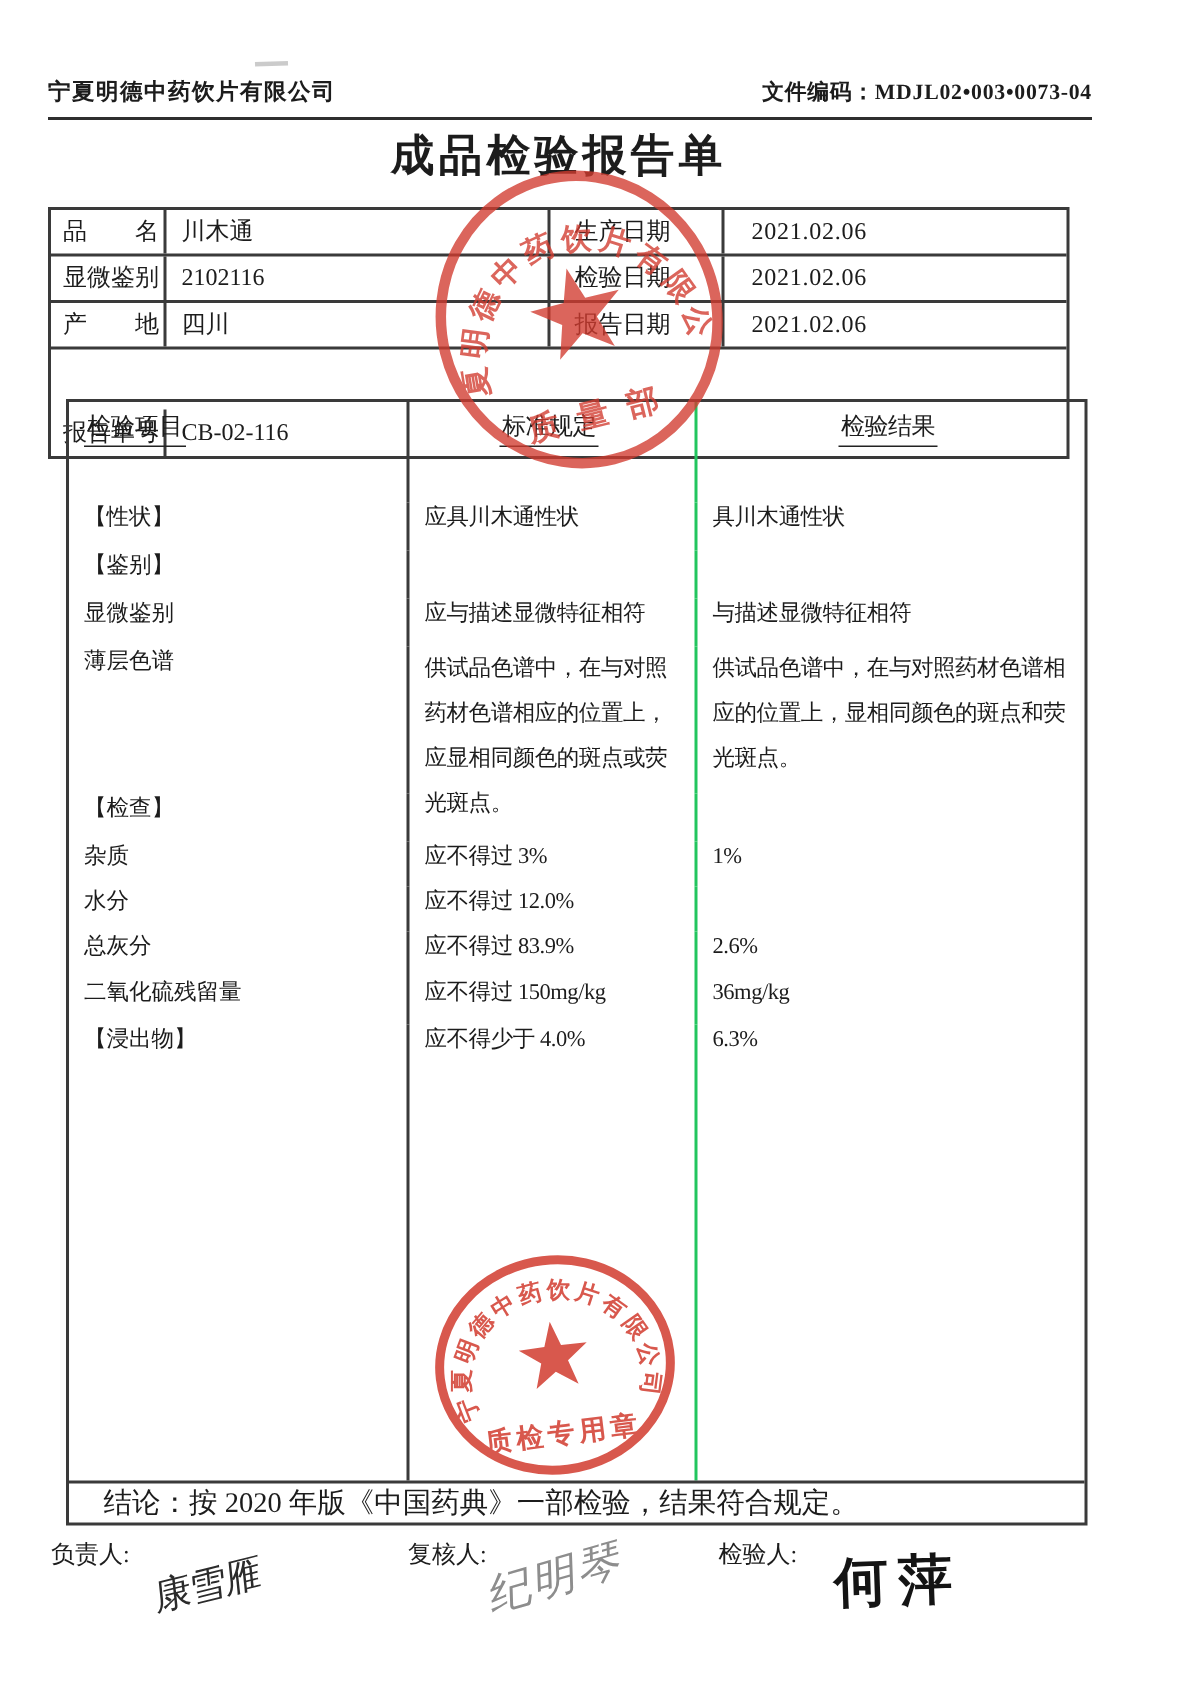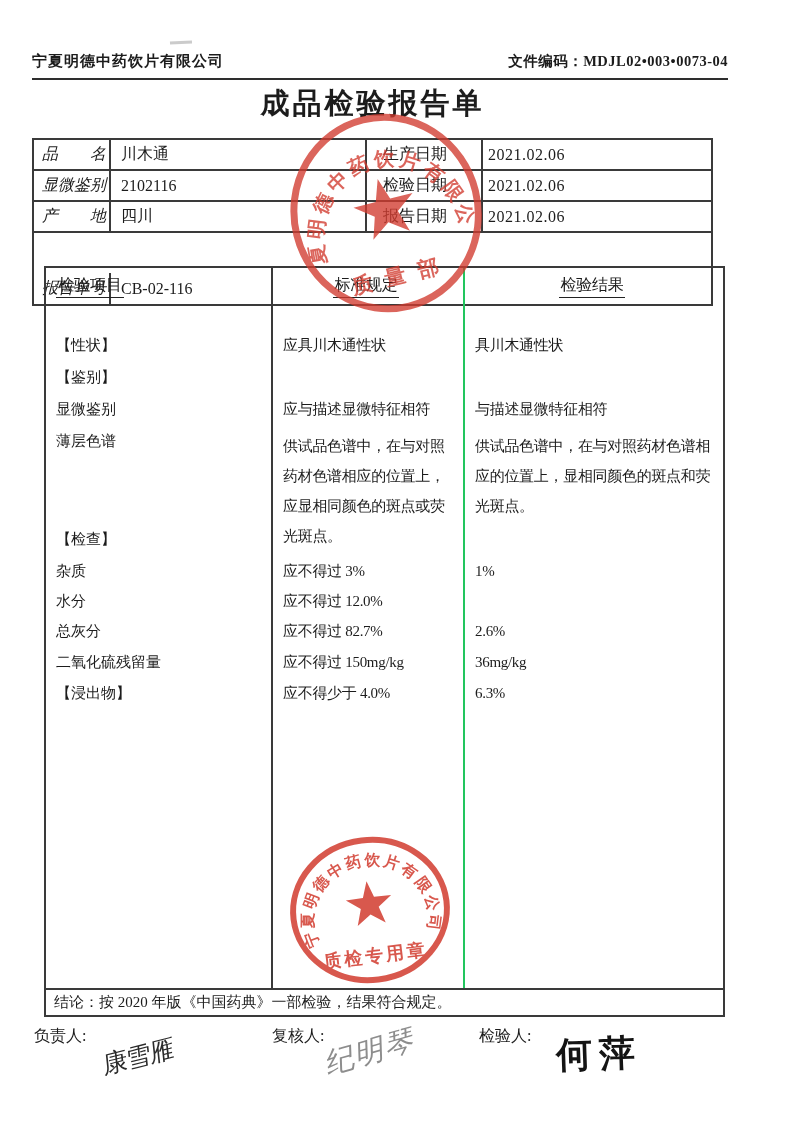--- a/index.html
+++ b/index.html
@@ -16,39 +16,39 @@
   .header-rule { position:absolute; left:32px; top:78px; width:696px; height:2px; background:#2e2e2e; }
   .artifact { position:absolute; left:170px; top:41px; width:22px; height:3px; background:#b5b5b5; transform:rotate(-2deg); opacity:.7; }
   .report-title { position:absolute; left:32px; top:84px; width:681px; text-align:center;
     font-family:"Liberation Sans","DejaVu Sans",sans-serif; font-size:29px; font-weight:700; letter-spacing:3px; }
   
   .info-table { position:absolute; left:32px; top:138px; width:681px; border:2px solid #3a3a3a; }
   .info-row { display:flex; height:31px; border-bottom:2px solid #3a3a3a; }
   .info-row:last-child { border-bottom:none;margin-top:40px; }
   .ic { display:flex; align-items:center; font-size:16px; border-right:2px solid #3a3a3a; overflow:hidden; white-space:nowrap; }
   .ic:last-child { border-right:none; }
-  .ic-label  { width:77px;  padding-left:8px;font-style:italic; }
+  .ic-label  { width:77px;  padding-left:8px; }
   .ic-value  { width:256px; padding-left:10px; }
   .ic-dlabel { width:116px;  padding-left:16px; }
-  .ic-dvalue { flex:1; padding-left:5px; letter-spacing:.5px; }
+  .ic-dvalue { flex:1; padding-left:18px; letter-spacing:.5px; }
   .ic-wide   { flex:1; padding-left:10px; border-right:none; }
   
   .insp-table { position:absolute; left:44px; top:266px; width:681px; height:751px;
     border:2px solid #3a3a3a; display:flex; flex-direction:column; }
   .irow { display:flex; flex:0 0 auto; }
   .c1,.c2,.c3 { font-size:15px; line-height:20px; }
   .c1 { width:227px; padding-left:10px; border-right:2px solid #3a3a3a; }
   .c2 { width:192px; padding-left:10px; padding-right:4px; border-right:2px solid #22c55e; letter-spacing:-.3px; }
   .c3 { flex:1; padding-left:10px; padding-right:4px; letter-spacing:-.3px; }
   .ihead { height:67px; }
   .ihead .c2,.ihead .c3 { text-align:center; padding-left:0; }
   .ihead span { display:inline-block; margin-top:7px; font-size:16px; border-bottom:1px solid #222; padding:0 2px 2px 2px; }
   .wrap { line-height:30px; }
   .grow { flex:1 1 auto; }
-  .conclusion-row { flex:0 0 27px; border-top:2px solid #3a3a3a; display:flex; align-items:center; padding-left:8px; font-size:15px; }
+  .conclusion-row { flex:0 0 27px; border-top:2px solid #3a3a3a; display:flex; align-items:center; padding-left:23px; font-size:19px; }
   
   .foot-label { position:absolute; top:1026px; font-size:16px; }
   .fl1 { left:34px; } .fl2 { left:272px; } .fl3 { left:479px; }
   .sig { position:absolute; white-space:nowrap; font-family:"Liberation Serif",serif; }
   .sig-responsible { left:102px; top:1040px; font-size:25px; color:#2b2b2b;
     transform:rotate(-14deg) skewX(-8deg); letter-spacing:-1px; }
   .sig-reviewer { left:325px; top:1032px; font-size:29px; color:#8d8d8d;
     transform:rotate(-16deg) skewX(-14deg); letter-spacing:2px; }
   .sig-inspector { left:556px; top:1030px; font-size:36px; color:#141414; font-weight:600;
     transform:rotate(-2deg); letter-spacing:7px; }
@@ -134,21 +134,21 @@
       <div class="c1">杂质</div>
       <div class="c2">应不得过 3%</div>
       <div class="c3">1%</div>
     </div>
     <div class="irow" style="height:30px">
       <div class="c1">水分</div>
       <div class="c2">应不得过 12.0%</div>
     </div>
     <div class="irow" style="height:31px">
       <div class="c1">总灰分</div>
-      <div class="c2">应不得过 82.7%</div>
+      <div class="c2">应不得过 83.9%</div>
       <div class="c3">2.6%</div>
     </div>
     <div class="irow" style="height:31px">
       <div class="c1">二氧化硫残留量</div>
       <div class="c2">应不得过 150mg/kg</div>
       <div class="c3">36mg/kg</div>
     </div>
     <div class="irow grow">
       <div class="c1">【浸出物】</div>
       <div class="c2">应不得少于 4.0%</div>

